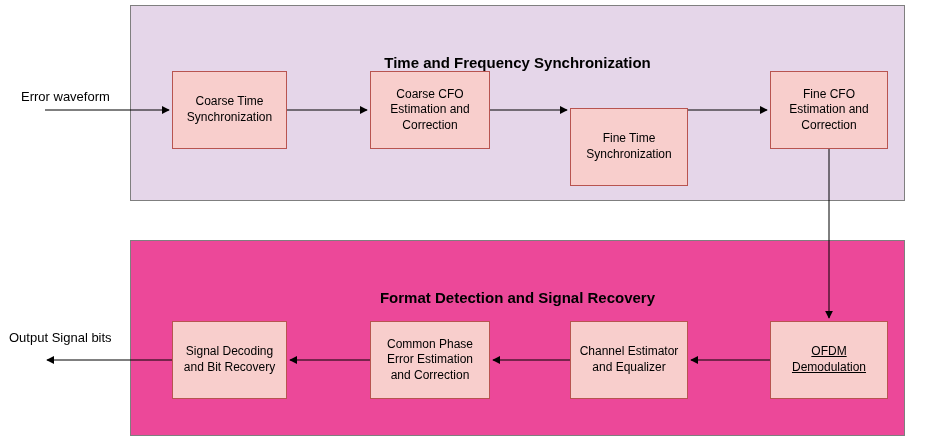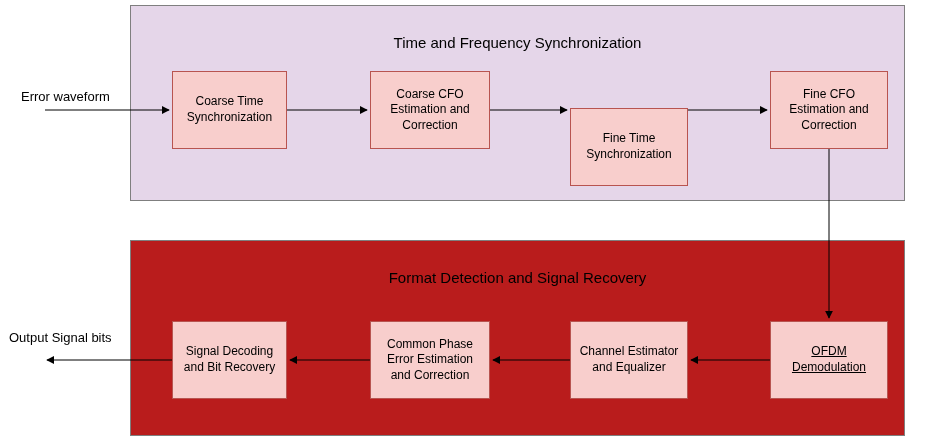--- a/index.html
+++ b/index.html
@@ -18,28 +18,29 @@
   .group {
     position: absolute;
     border: 1px solid #7f7f7f;
   }
   .group-sync {
     left: 130px; top: 5px; width: 775px; height: 196px;
     background: #e5d6e9;
   }
   .group-recovery {
     left: 130px; top: 240px; width: 775px; height: 196px;
-    background: #b91c1c;
+    background: #ec4899;
   }
   .group-title {
     width: 100%;
     text-align: center;
-    padding-top: 28px;
+    padding-top: 0;
     font-size: 15px;
-    font-weight: normal;
+    font-weight: bold;
+    margin-top: 48px;
   }
   .block {
     position: absolute;
     background: #f8cecc;
     border: 1px solid #b85450;
     display: flex;
     align-items: center;
     justify-content: center;
     text-align: center;
     font-size: 12px;

